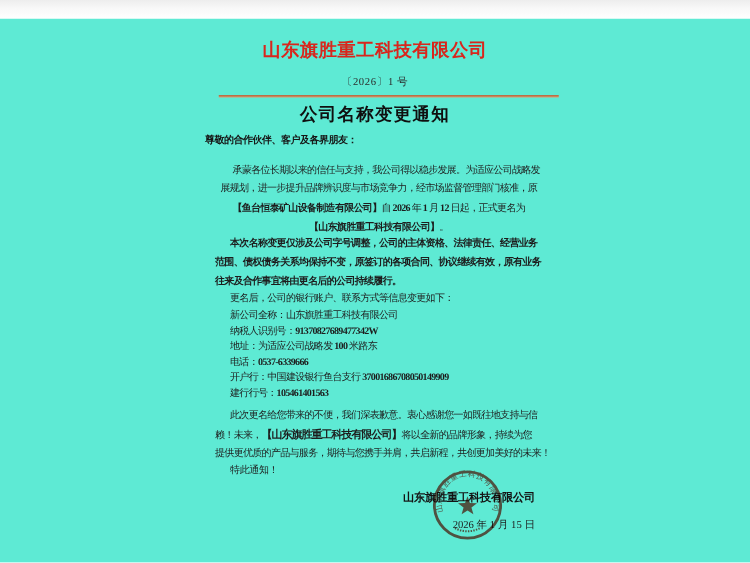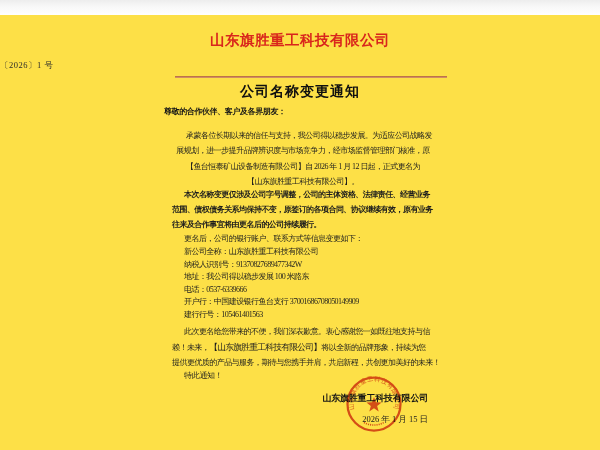--- a/index.html
+++ b/index.html
@@ -1,36 +1,36 @@
 <!DOCTYPE html>
 <html><head>
 <meta charset="utf-8">
 <style>
   html,body{margin:0;padding:0;background:#ffffff;}
   body{width:600px;height:450px;overflow:hidden;}
-  .doc{position:relative;width:600px;height:450px;background:#fde047;
+  .doc{position:relative;width:600px;height:450px;background:#5eead4;
        font-family:"Liberation Serif","DejaVu Serif",serif;color:#1d1d1d;overflow:hidden;}
   .top-fade{position:absolute;top:0;left:0;width:600px;height:15px;
        background:linear-gradient(180deg,#ededed 0%,#f8f8f8 45%,#ffffff 100%);}
   .red-title{position:absolute;top:31px;left:0;right:0;margin:0;text-align:center;
        font-size:14.5px;font-weight:bold;color:#d9261c;letter-spacing:0.5px;}
-  .doc-no{position:absolute;top:60px;left:0;right:0;
+  .doc-no{position:absolute;top:60px;left:0;right:0;text-align:center;
        font-size:8.5px;color:#2b2b2b;letter-spacing:0.5px;}
   .divider{position:absolute;top:76px;left:175px;width:272px;height:2px;
        background:linear-gradient(180deg,#b2653d 0%,#dd9a6e 100%);}
   .notice-title{position:absolute;top:83px;left:0;right:0;margin:0;text-align:center;
        font-size:14px;font-weight:bold;color:#0f0f0f;letter-spacing:1px;
        font-family:"Liberation Sans","DejaVu Sans",sans-serif;}
   .salutation{position:absolute;top:106px;left:164px;font-size:8px;font-weight:bold;
        letter-spacing:-0.4px;color:#161616;}
   .para{position:absolute;left:172px;width:262px;font-size:8px;letter-spacing:-0.55px;
        color:#1d1d1d;}
   .para .line{white-space:nowrap;}
   .para .line.indent{text-indent:12px;}
-  .b{font-weight:normal;}
+  .b{font-weight:bold;}
   .p1{top:128px;line-height:15.4px;text-align:center;}
   .p2{top:187px;line-height:15.2px;font-weight:bold;}
   .intro{top:232px;line-height:14px;}
   .info{top:246px;line-height:12.6px;}
   .closing{top:324px;line-height:15.6px;}
   .closing .b{letter-spacing:-0.8px;font-size:8.8px;}
   .notice-end{position:absolute;top:370px;left:184px;font-size:8px;letter-spacing:-0.3px;text-align:center;}
   .sig{position:absolute;top:392px;right:172px;font-size:9px;font-weight:bold;
        letter-spacing:-0.2px;color:#141414;}
   .sig-date{position:absolute;top:414px;right:172px;font-size:8.5px;color:#1d1d1d;}
@@ -67,21 +67,21 @@
       <div class="line"><span>往来及合作事宜将由更名后的公司持续履行。</span></div>
     </div>
 
   <div class="para intro">
       <div class="line indent"><span>更名后，公司的银行账户、联系方式等信息变更如下：</span></div>
     </div>
 
   <div class="para info">
       <div class="line indent"><span>新公司全称：山东旗胜重工科技有限公司</span></div>
       <div class="line indent"><span>纳税人识别号：</span><span class="b">91370827689477342W</span></div>
-      <div class="line indent"><span>地址：我公司得以稳步发展 </span><span class="b">100</span><span> 米路东</span></div>
+      <div class="line indent"><span>地址：为适应公司战略发 </span><span class="b">100</span><span> 米路东</span></div>
       <div class="line indent"><span>电话：</span><span class="b">0537-6339666</span></div>
       <div class="line indent"><span>开户行：中国建设银行鱼台支行 </span><span class="b">37001686708050149909</span></div>
       <div class="line indent"><span>建行行号：</span><span class="b">105461401563</span></div>
     </div>
 
   <div class="para closing">
       <div class="line indent"><span>此次更名给您带来的不便，我们深表歉意。衷心感谢您一如既往地支持与信</span></div>
       <div class="line"><span>赖！未来，</span><span class="b">【山东旗胜重工科技有限公司】</span><span>将以全新的品牌形象，持续为您</span></div>
       <div class="line"><span>提供更优质的产品与服务，期待与您携手并肩，共启新程，共创更加美好的未来！</span></div>
     </div>

